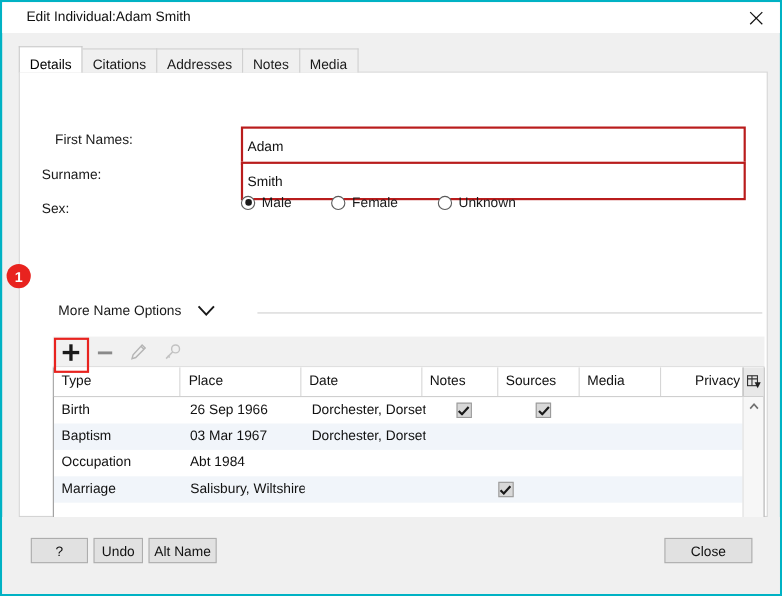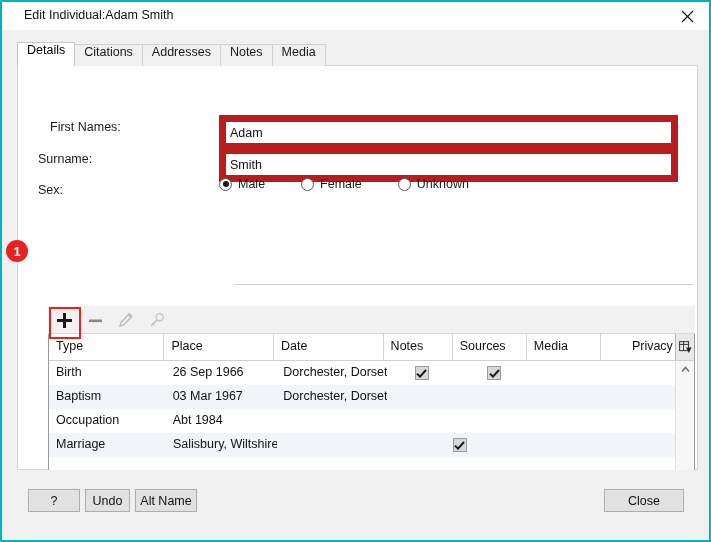--- a/index.html
+++ b/index.html
@@ -62,21 +62,21 @@
     height: 24px;
     display: flex;
     align-items: flex-end;
     z-index: 3;
   }
   .tab {
     height: 22px;
     box-sizing: border-box;
     padding: 0 9px;
     display: flex;
-    align-items: flex-start;
+    align-items: flex-end;
     background: #f0f0f0;
     border: 1px solid #d0d0d0;
     border-bottom: none;
     font-size: 12.5px;
     color: #1a1a1a;
     margin-right: -1px;
     cursor: default;
   }
   .tab.active {
     background: #ffffff;
@@ -104,21 +104,21 @@
     position: absolute;
     font-size: 12.5px;
     color: #1a1a1a;
     white-space: nowrap;
   }
   .text-input {
     position: absolute;
     box-sizing: border-box;
     height: 35px;
     background: #ffffff;
-    border: 7px solid #b91c1c;
+    border: 2px solid #b91c1c;
     font-family: "Liberation Sans", sans-serif;
     font-size: 12.5px;
     color: #111;
     padding: 0 4px;
     line-height: 19px;
     outline: none;
   }
 
   .radio-group {
     position: absolute;
@@ -402,20 +402,26 @@
       <div class="radio-opt">
         <span class="radio-circle"></span>
         <span class="radio-label">Female</span>
       </div>
       <div class="radio-opt" style="margin-right:0;">
         <span class="radio-circle"></span>
         <span class="radio-label">Unknown</span>
       </div>
     </div>
 
+    <div id="more-options">
+      <span class="mo-text">More Name Options</span>
+      <svg id="chevron" width="17" height="11" viewBox="0 0 17 11">
+        <polyline points="1.5,1.5 8.5,9 15.5,1.5" fill="none" stroke="#1a1a1a" stroke-width="1.8"></polyline>
+      </svg>
+    </div>
     <div id="name-divider"></div>
 
     <div id="event-toolbar">
       <div class="tb-btn" style="left:1px;">
         <svg width="17" height="17" viewBox="0 0 17 17">
           <rect x="7" y="1" width="3" height="15" fill="#1a1a1a"></rect>
           <rect x="1" y="7" width="15" height="3" fill="#1a1a1a"></rect>
         </svg>
       </div>
       <div class="tb-btn" style="left:32px;">

